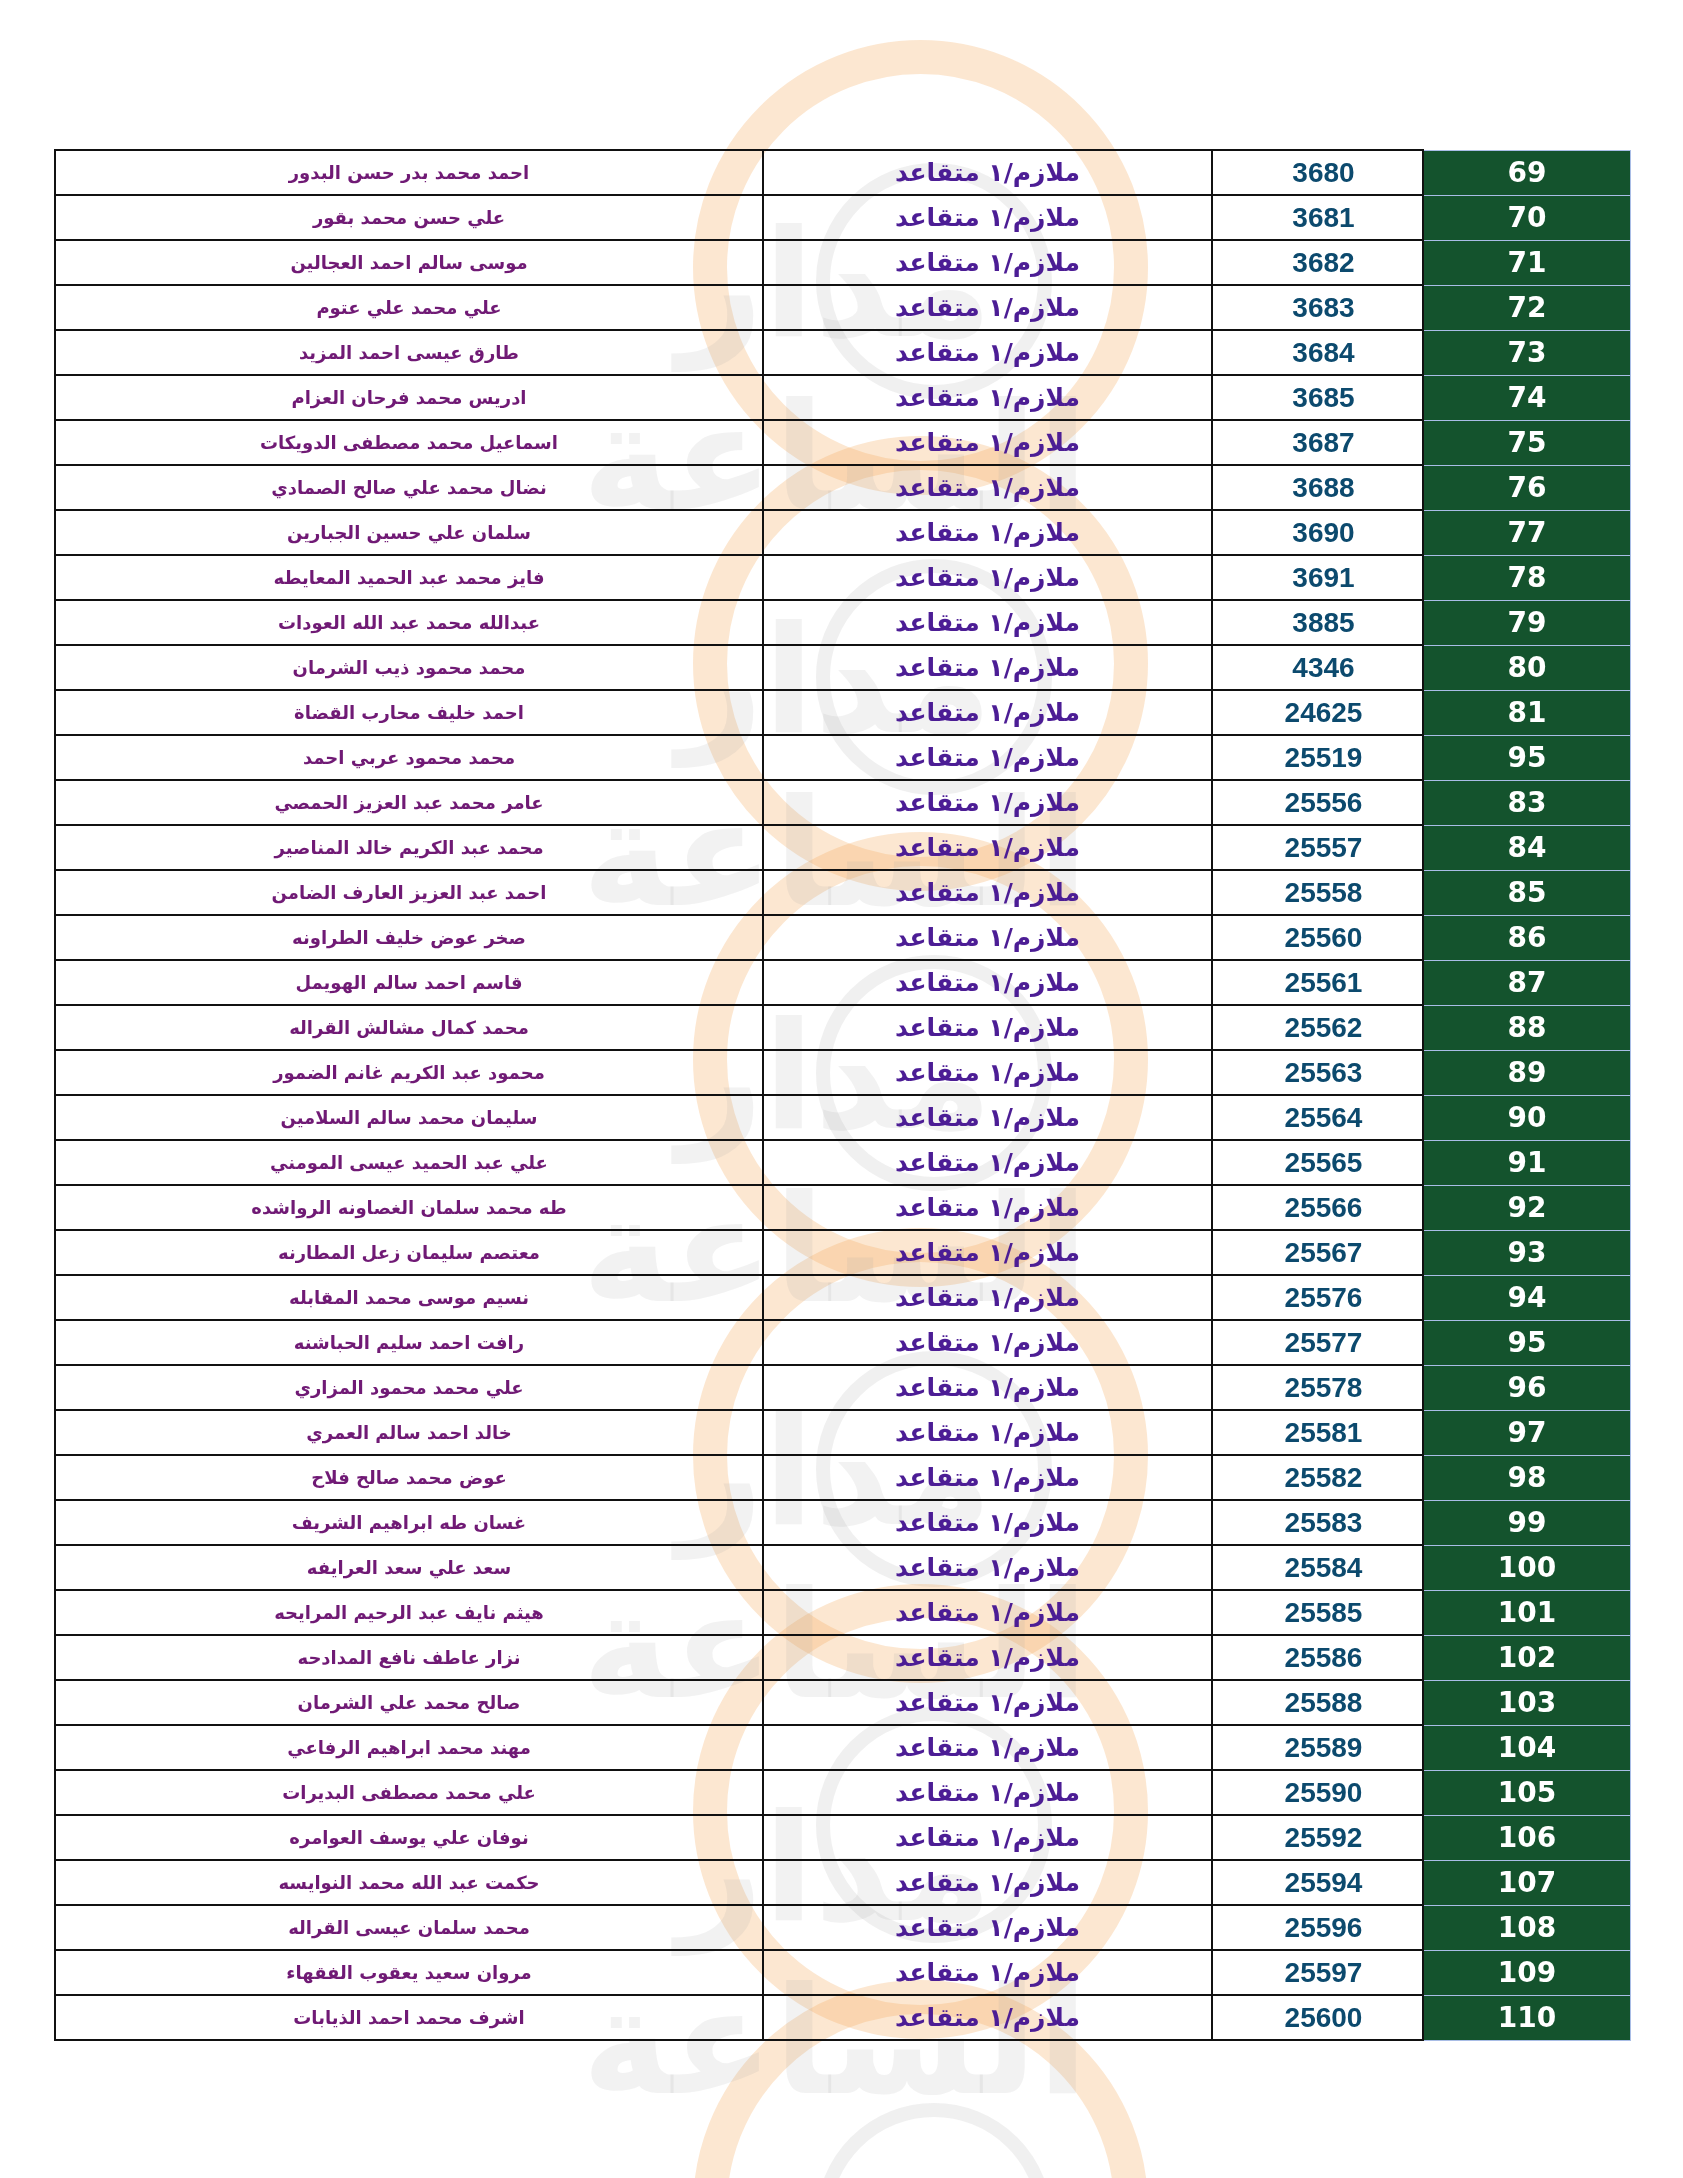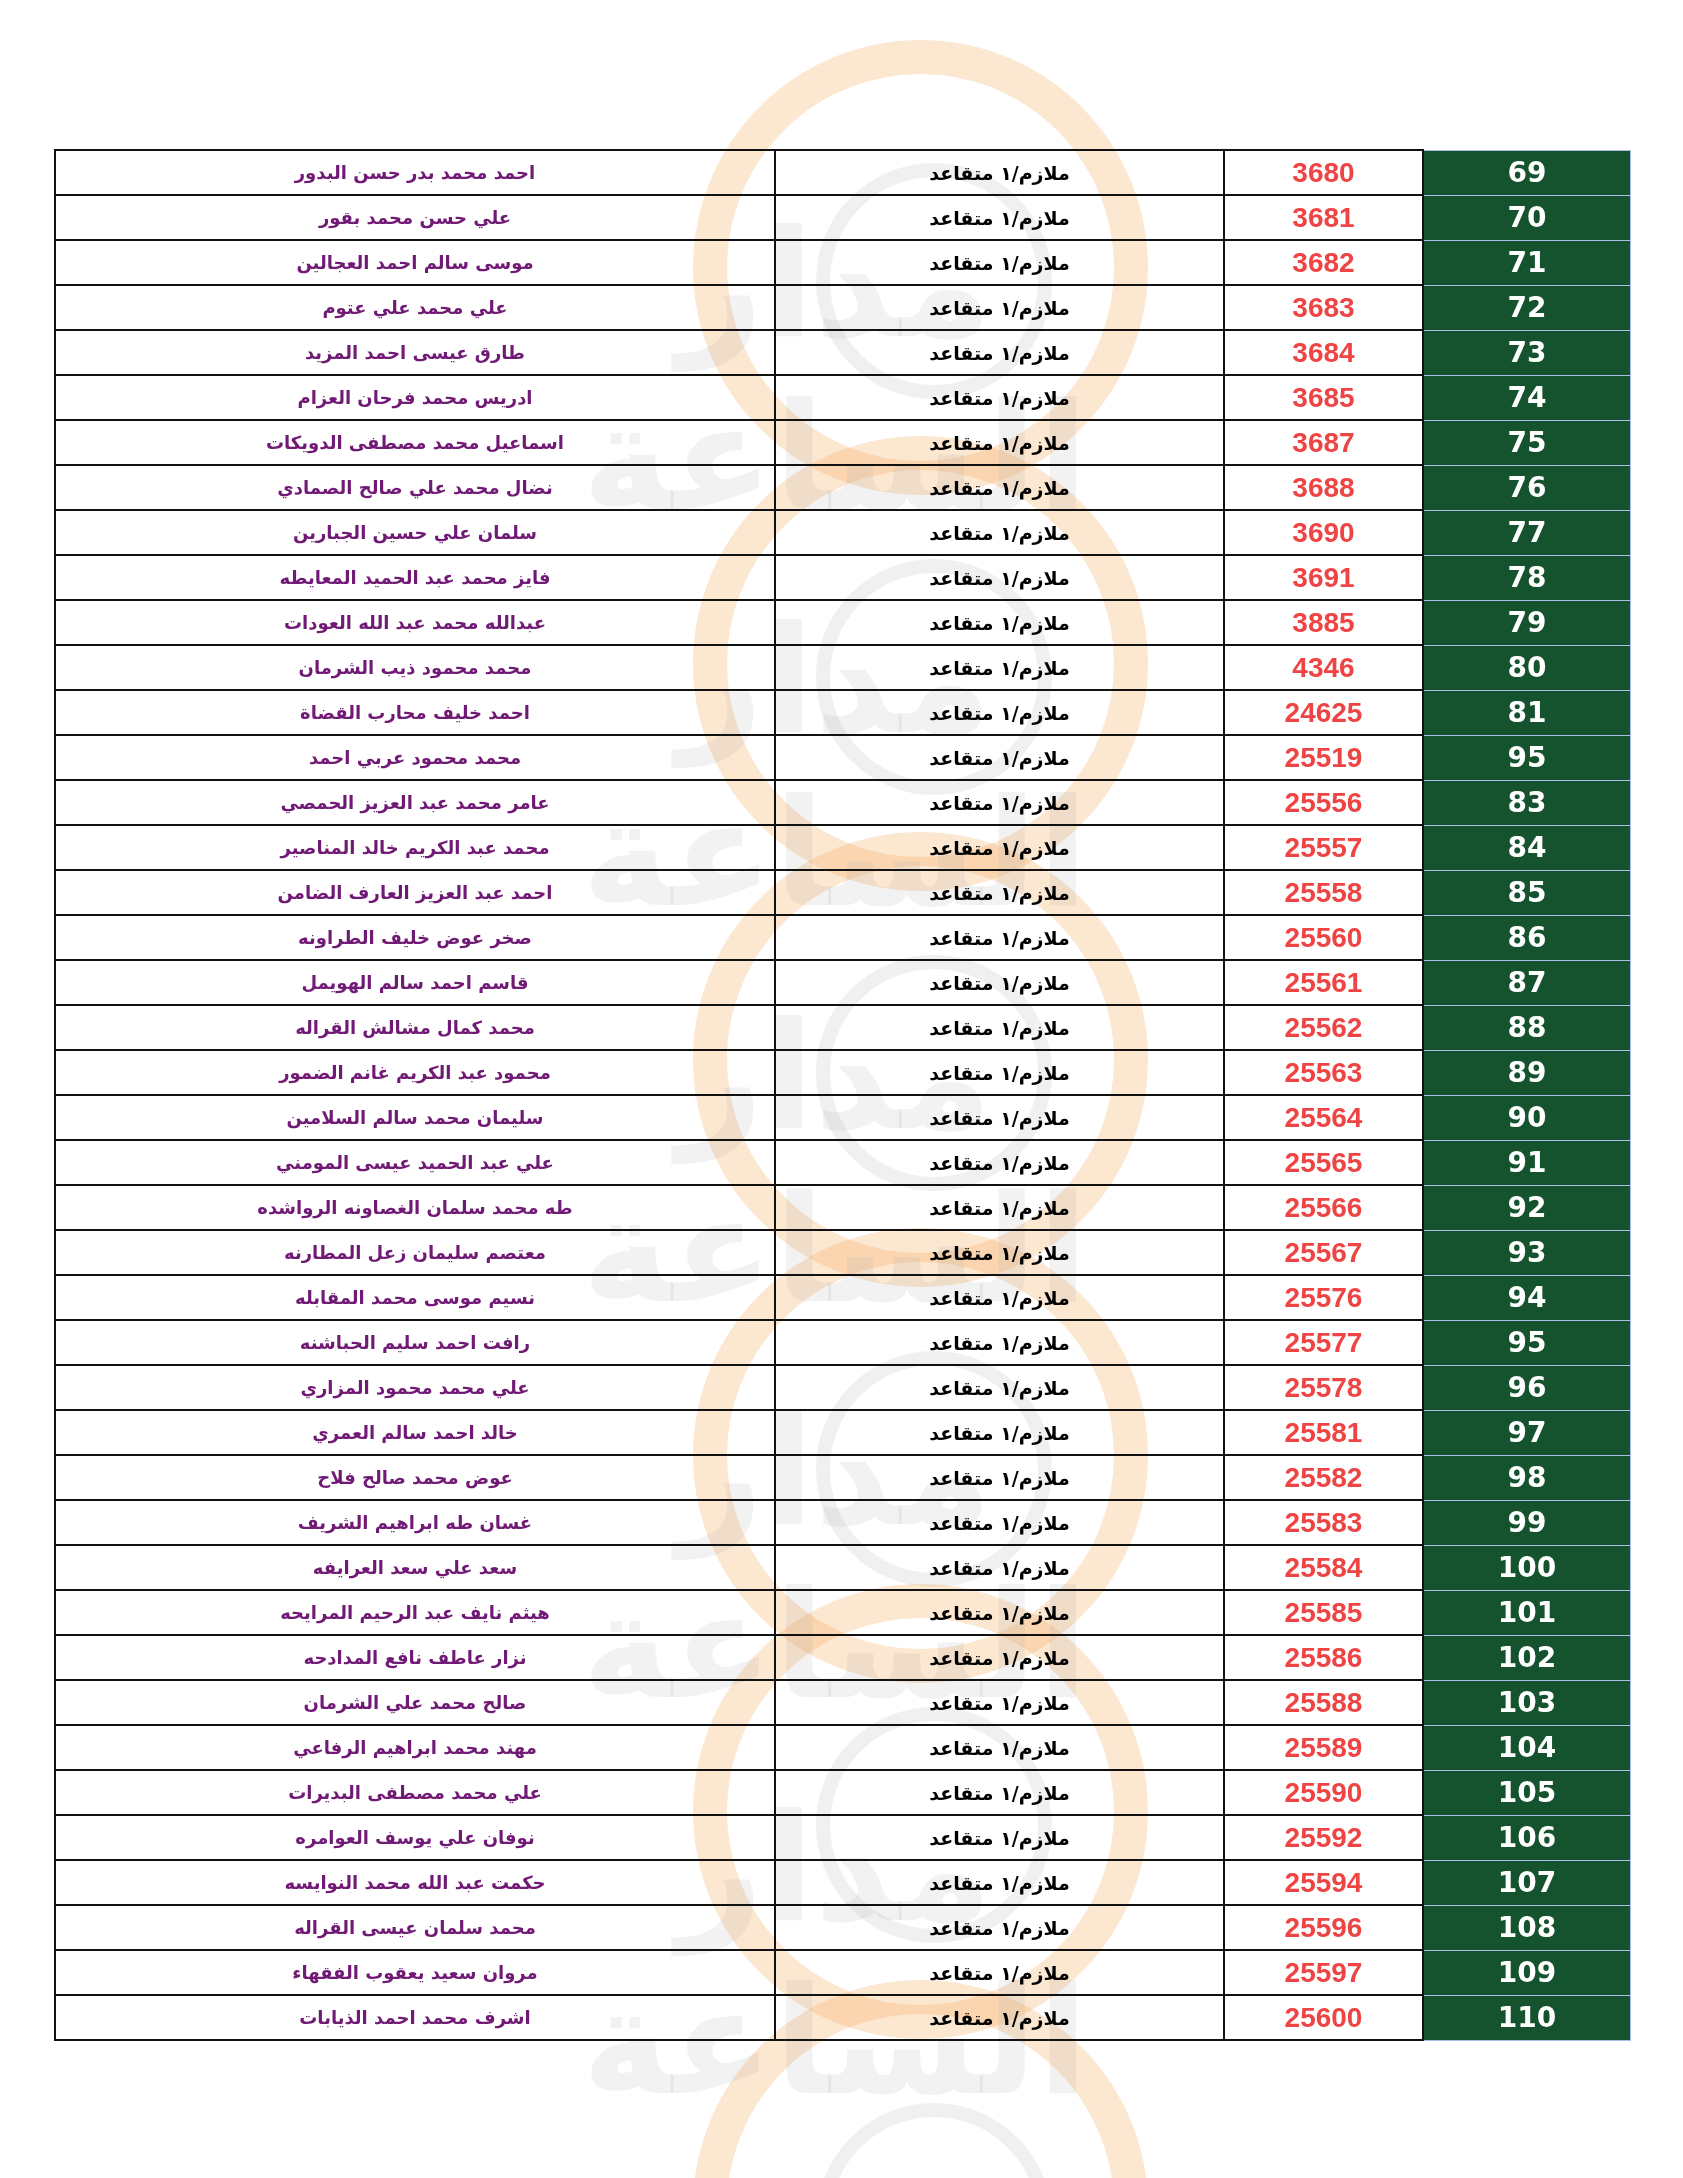--- a/index.html
+++ b/index.html
@@ -5,22 +5,22 @@
   html, body { margin:0; padding:0; background:#ffffff; }
   body { width:1683px; height:2178px; position:relative; overflow:hidden; font-family:"DejaVu Sans", "Liberation Sans", sans-serif; }
   .watermark { position:absolute; left:693px; width:455px; height:455px; border-radius:50%;
     border:34px solid rgba(245,170,90,0.28); box-sizing:border-box; }
   .watermark::after { content:""; position:absolute; left:89px; top:89px; width:208px; height:208px; border-radius:50%;
     border:14px solid rgba(170,170,170,0.18); }
   .wm-text { position:absolute; left:538px; width:594px; font-size:149px; font-weight:bold; color:rgba(160,160,160,0.14); text-align:center; direction:rtl; }
   table { position:absolute; left:54px; top:149px; width:1577px; border-collapse:collapse; direction:rtl; z-index:2; }
   td { height:43px; border:2px solid #111; font-weight:bold; text-align:center; font-size:27px; padding:0; background:transparent; }
   td.idx { width:206px; background:#14532d; color:#ffffff; border:1px solid #a9bde6; font-size:28px; }
-  td.num { width:197px; color:#ef4444; font-family:"Liberation Sans", sans-serif; font-size:28px; }
-  td.rank { width:447px; color:#000000; font-size:19px;margin-left:27px; }
+  td.num { width:197px; color:#0c4a6e; font-family:"Liberation Sans", sans-serif; font-size:28px;padding-left:12px; }
+  td.rank { width:447px; color:#4c1d95; font-size:25px;margin-left:27px; }
   td.name { color:#701a75; font-size:18px; }
 </style>
 </head>
 <body>
 
 <div class="watermark" style="top:40px;"></div>
 <div class="watermark" style="top:436px;"></div>
 <div class="watermark" style="top:832px;"></div>
 <div class="watermark" style="top:1228px;"></div>
 <div class="watermark" style="top:1584px;"></div>

